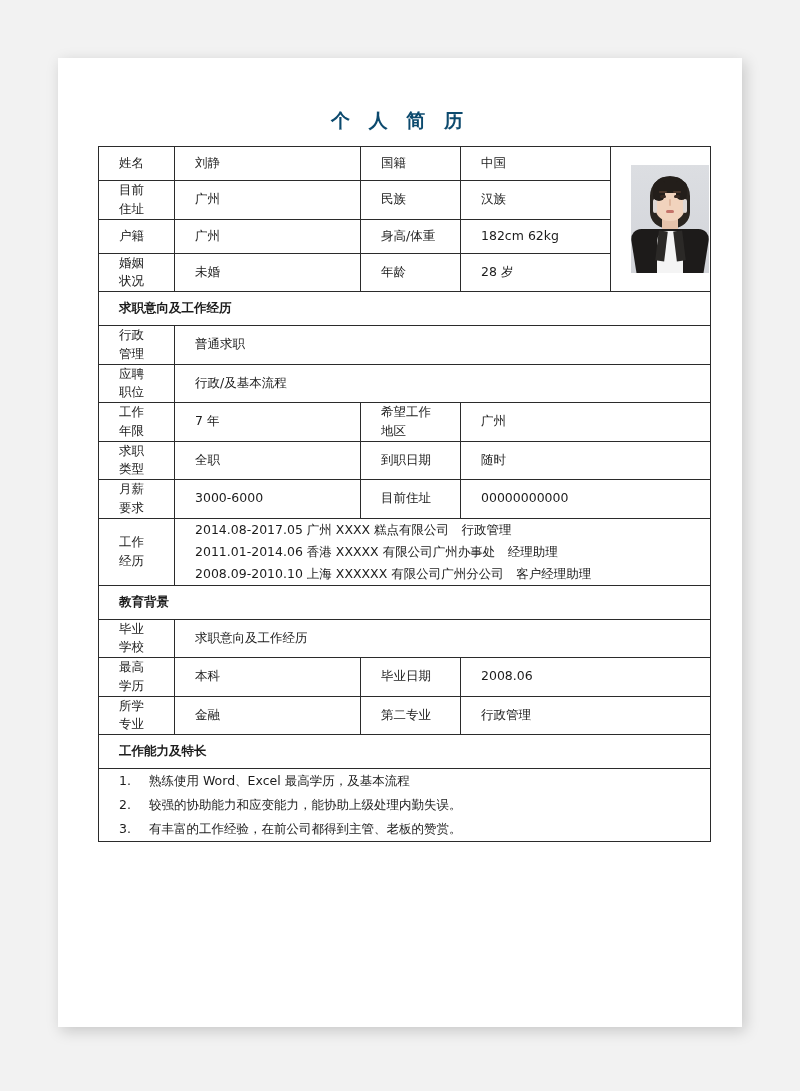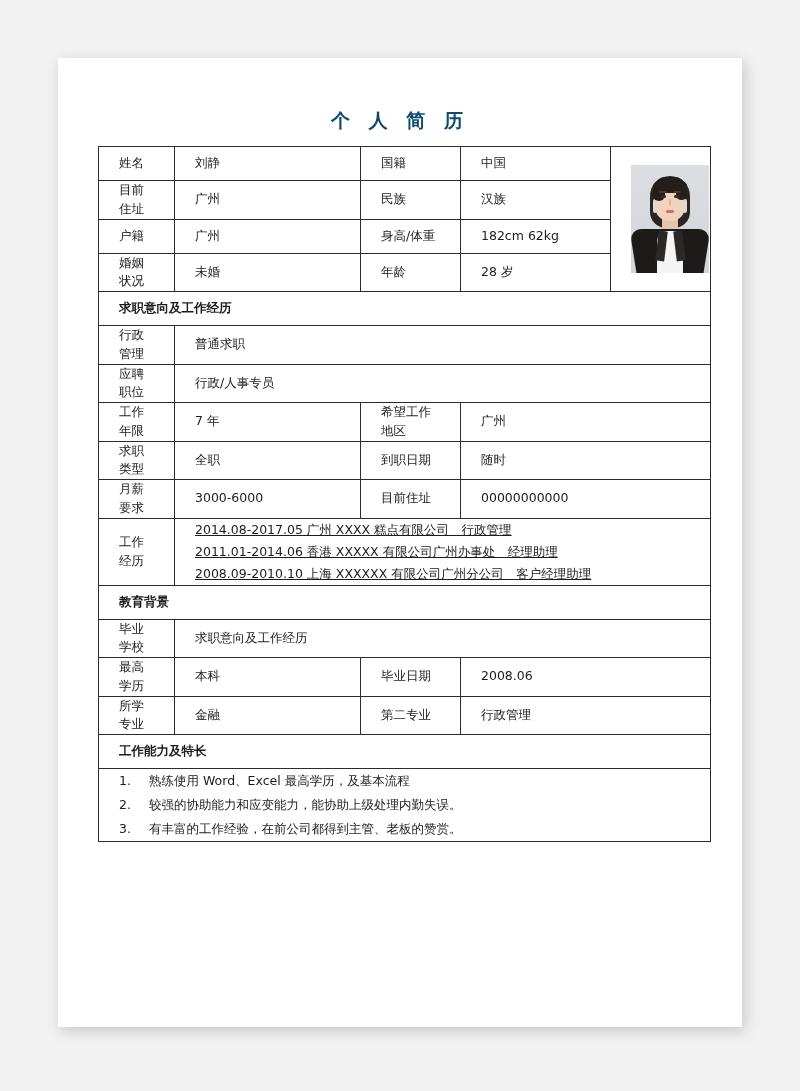--- a/index.html
+++ b/index.html
@@ -56,21 +56,20 @@
   td.photo {
     width: 100px;
     padding: 0;
     vertical-align: middle;
   }
   td.exp {
     text-align: left;
     padding: 10px 0 10px 10px;
     height: 96px;
     vertical-align: middle;
-    text-decoration: underline;
   }
   td.skills {
     text-align: left;
     padding: 24px 0 24px 14px;
     height: 152px;
     vertical-align: top;
   }
   .exp-line { font-size: 12.5px; line-height: 22px; white-space: nowrap; }
   .skill-row { display: flex; font-size: 12.5px; line-height: 24px; }
   .skill-num { width: 30px; flex: 0 0 30px; }
@@ -173,21 +172,21 @@
 
       <tr>
         <td class="section" colspan="5">求职意向及工作经历</td>
       </tr>
       <tr>
         <td class="lbl">行政管理</td>
         <td class="left" colspan="4">普通求职</td>
       </tr>
       <tr>
         <td class="lbl">应聘职位</td>
-        <td class="left" colspan="4">行政/人事专员</td>
+        <td class="left" colspan="4">行政/及基本流程</td>
       </tr>
       <tr>
         <td class="lbl">工作年限</td>
         <td>7 年</td>
         <td class="lbl2">希望工作地区</td>
         <td colspan="2">广州</td>
       </tr>
       <tr>
         <td class="lbl">求职类型</td>
         <td>全职</td>

